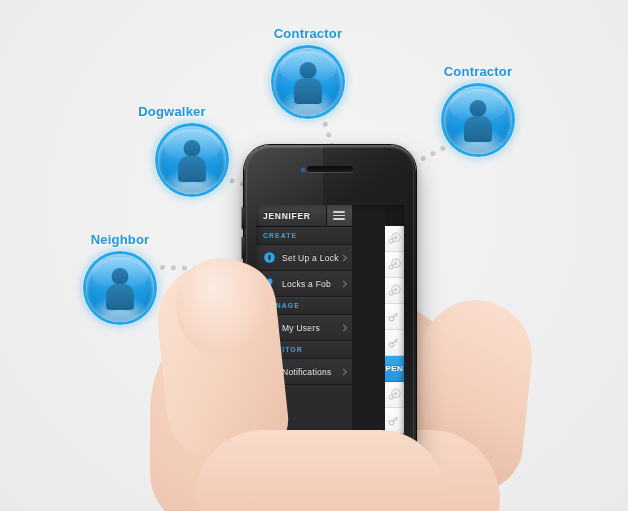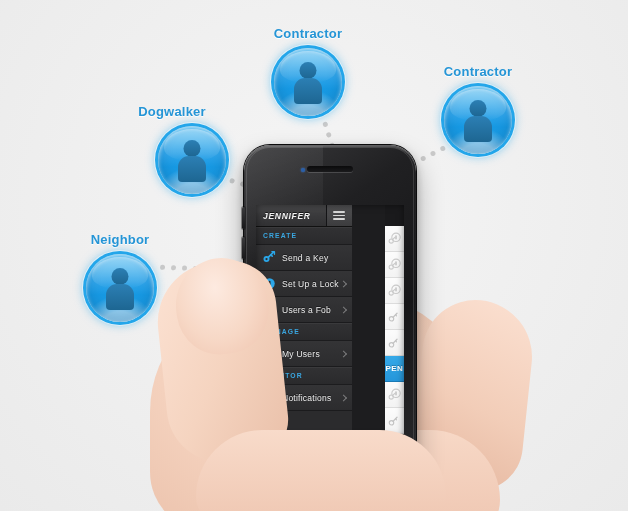--- a/index.html
+++ b/index.html
@@ -130,21 +130,21 @@
     overflow:hidden;background:#1d1d1f;
     display:flex;
   }
   .menucol{width:123px;background:#2b2b2d;position:relative;}
   .railcol{width:25px;background:#141416;position:relative;margin-left:33px;}
 
   
   .navbar{
     height:21px;display:flex;align-items:center;
     background:linear-gradient(180deg,#4a4a4c 0%,#3a3a3c 48%,#313133 100%);
-    border-bottom:1px solid #111;position:relative;font-style:italic;
+    border-bottom:1px solid #111;position:relative;
   }
   .navtitle{
     flex:1;padding-left:7px;color:#f2f2f2;font-size:8.5px;font-weight:bold;
     letter-spacing:.7px;text-shadow:0 -1px 0 rgba(0,0,0,.6);
   }
   .gear{width:11px;height:11px;margin-right:6px;position:relative;opacity:.78;}
   .gear svg{display:block;}
 
   .hamwrap{
     position:absolute;right:0;top:0;width:25px;height:21px;
@@ -294,52 +294,40 @@
           </span>
           <span class="hamwrap">
             <i></i>
               <i></i>
               <i></i>
           </span>
         </div>
 
         <div class="sect">CREATE</div>
 
-        <div class="row">
-          <span class="ico">
-            <svg viewBox="0 0 20 20" width="15" height="15">
-              <circle cx="6" cy="12" r="4" fill="#2ba6e8"></circle>
-              <circle cx="6" cy="12" r="1.5" fill="#2b2b2d"></circle>
-              <path d="M8.6 9.6L15 3.2" stroke="#2ba6e8" stroke-width="2.3" stroke-linecap="round"></path>
-              <path d="M11.8 6.4l1.8 1.8" stroke="#2ba6e8" stroke-width="2.1" stroke-linecap="round"></path>
-              <path d="M13.2 2.2h3.4v3.4" stroke="#2ba6e8" stroke-width="1.8" fill="none" stroke-linecap="round" stroke-linejoin="round"></path>
-            </svg>
-          </span>
-          <span class="txt">Send a Key</span>
-        </div>
 
         <div class="row">
           <span class="ico">
             <svg viewBox="0 0 20 20" width="15" height="15">
               <circle cx="10" cy="10" r="7" fill="#2ba6e8"></circle>
               <rect x="8.6" y="6.2" width="2.8" height="7.6" rx="1.4" fill="#2b2b2d"></rect>
             </svg>
           </span>
           <span class="txt">Set Up a Lock</span>
           <span class="chev"></span>
         </div>
 
         <div class="row">
           <span class="ico">
             <svg viewBox="0 0 20 20" width="15" height="15">
               <rect x="5.5" y="3" width="7" height="14" rx="3.5" fill="#2ba6e8" transform="rotate(24 9 10)"></rect>
               <circle cx="6.6" cy="5.4" r="1.1" fill="#2b2b2d"></circle>
             </svg>
           </span>
-          <span class="txt">Users a Fob</span>
+          <span class="txt">Locks a Fob</span>
           <span class="chev"></span>
         </div>
 
         <div class="sect">MANAGE</div>
 
 
         <div class="row">
           <span class="ico">
             <svg viewBox="0 0 20 20" width="15" height="15">
               <circle cx="10" cy="6.4" r="3.6" fill="#2ba6e8"></circle>

